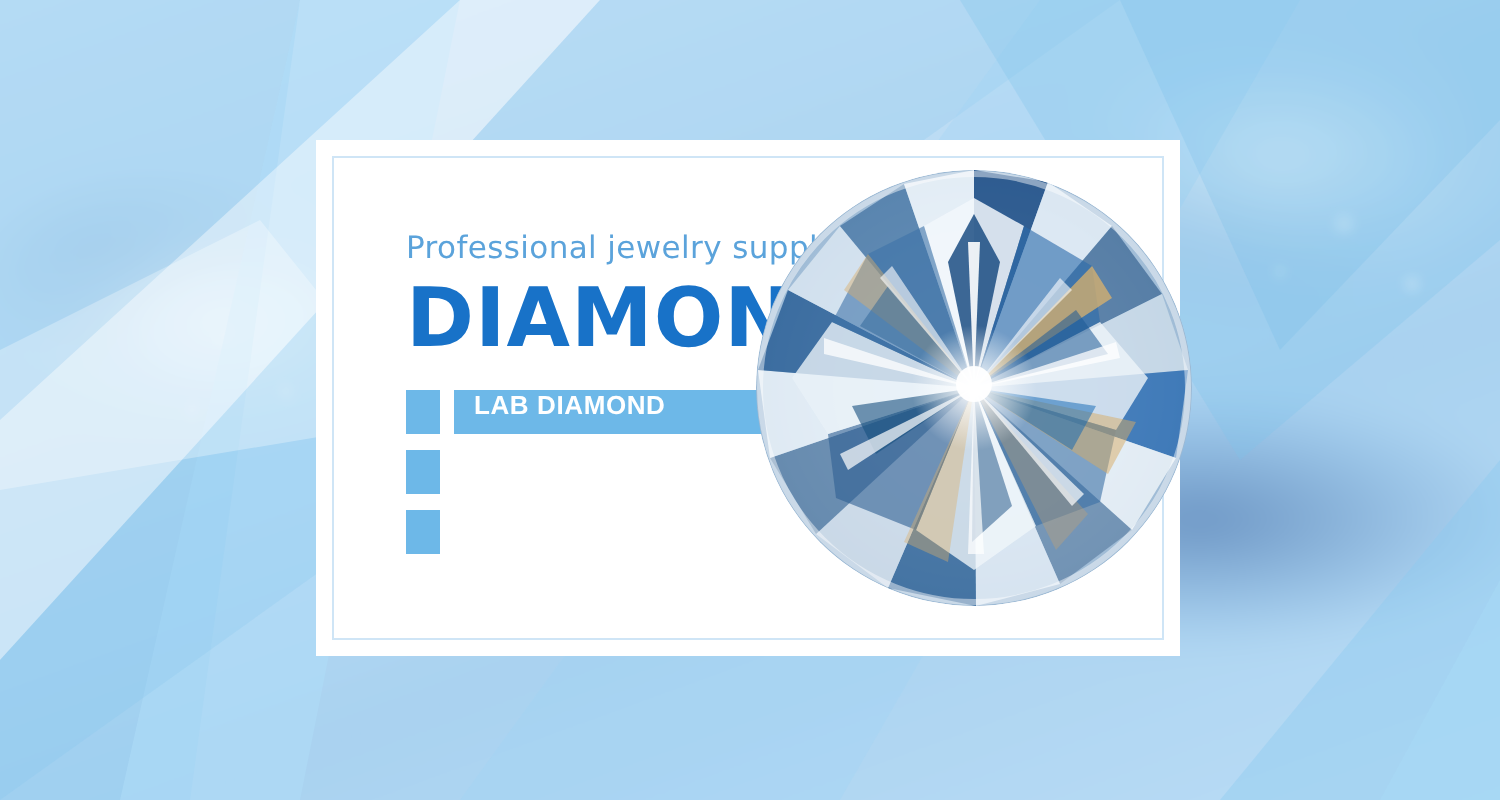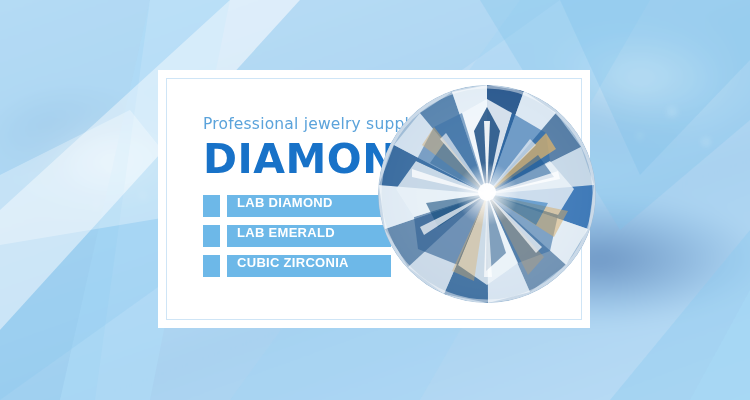--- a/index.html
+++ b/index.html
@@ -161,30 +161,24 @@
           <div class="prod-item">
             <span class="prod-marker"></span>
             <span class="prod-bar">
               <span class="prod-label">LAB DIAMOND</span>
             </span>
           </div>
 
 
           <div class="prod-item">
             <span class="prod-marker"></span>
-            <span class="prod-bar">
-              <span class="prod-label">LAB EMERALD</span>
-            </span>
           </div>
 
           <div class="prod-item">
             <span class="prod-marker"></span>
-            <span class="prod-bar">
-              <span class="prod-label">CUBIC ZIRCONIA</span>
-            </span>
           </div>
 
         </div>
       </div>
 
     </div>
   </div>
 
   <div class="diamond-wrap">
     <svg width="218" height="218" viewBox="0 0 218 218" xmlns="http://www.w3.org/2000/svg">

